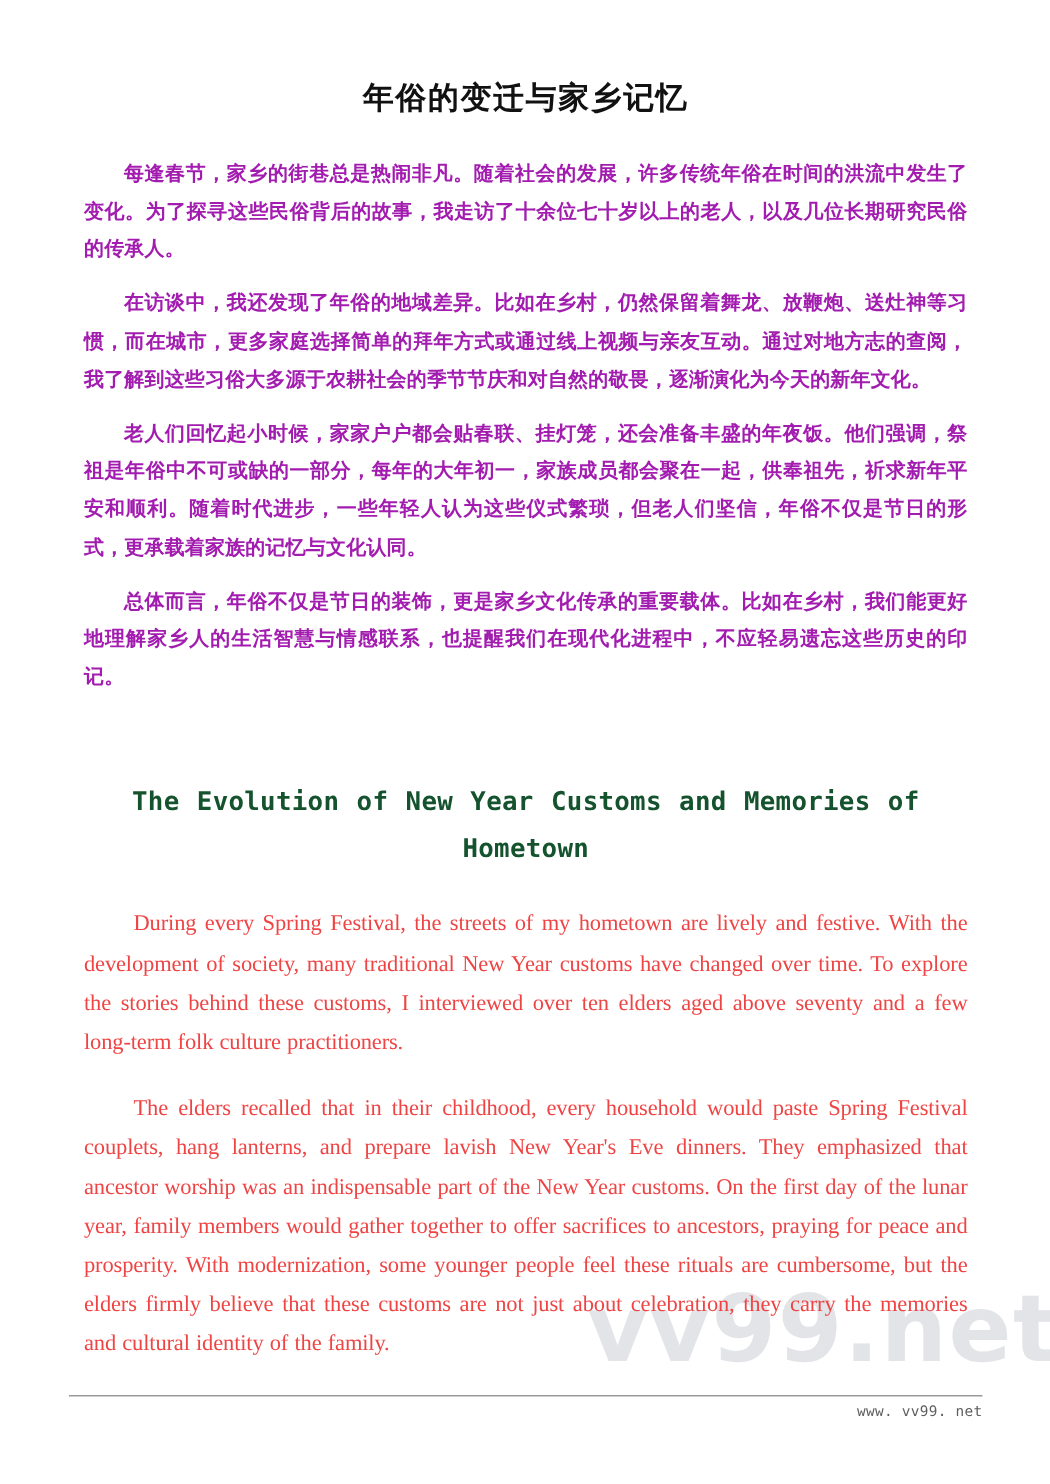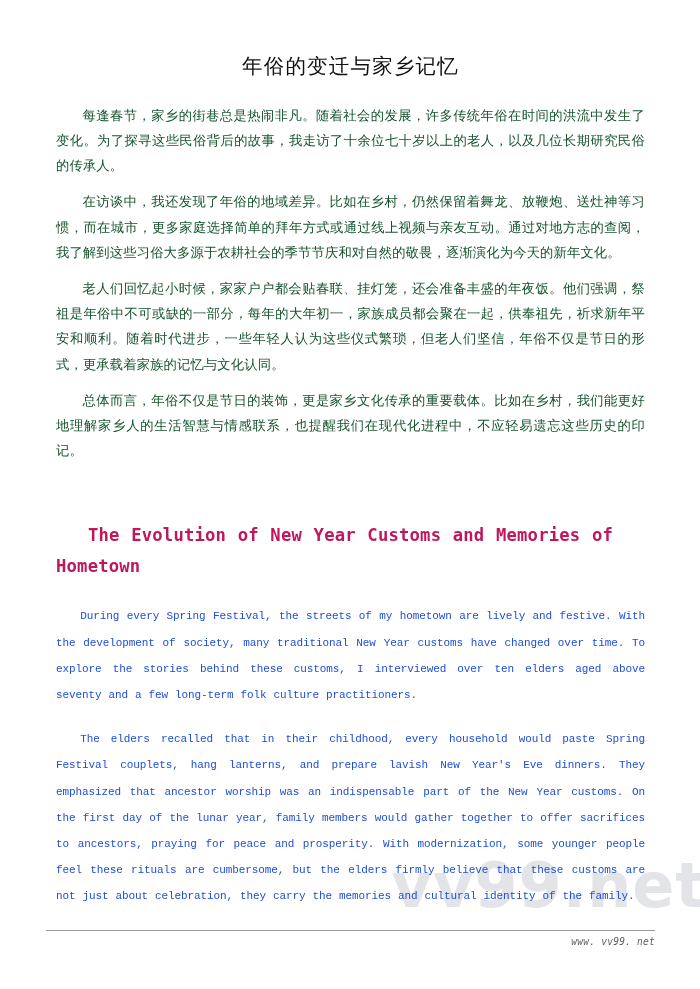--- a/index.html
+++ b/index.html
@@ -46,79 +46,80 @@
     padding: 0 55px 0 56px;
     box-sizing: border-box;
   }
 
   
   .cn-title {
     margin: 0;
     padding-top: 52px;
     text-align: center;
     font-family: "Liberation Serif", "DejaVu Serif", serif;
-    font-weight: normal;
+    font-weight: bold;
     font-size: 20.5px;
     letter-spacing: 1.2px;
     color: #111;
     line-height: 1.4;
   }
 
   .cn-body {
     margin-top: 22px;
   }
 
   .cn-p {
     margin: 4px 0 11px 0;
     text-indent: 2em;
     text-align: justify;
     text-justify: inter-ideograph;
     font-family: "Liberation Serif", "DejaVu Serif", serif;
     font-size: 13.3px;
     line-height: 25.2px;
-    color: #14532d;
+    color: #a21caf;
     letter-spacing: 0.15px;
+    font-weight: bold;
   }
 
   
   .en-title {
     margin: 0;
     padding-top: 46px;
     font-family: "DejaVu Sans Mono", "Liberation Mono", monospace;
     font-weight: bold;
     font-size: 17.2px;
     line-height: 31px;
-    color: #be185d;
+    color: #14532d;
     text-align: justify;
     letter-spacing: 0.2px;
   }
   .en-title .line1 {
     display: block;
     text-align: justify;
     text-align-last: justify;
     padding: 0 32px;
   }
   .en-title .line2 {
     display: block;
-    text-align: left;
+    text-align: center;
   }
 
   .en-body {
     margin-top: 21px;
   }
 
   .en-p {
     margin: 0 0 18px 0;
     text-indent: 2.2em;
     text-align: justify;
     text-align-last: left;
-    font-family: Liberation Mono, monospace;
-    font-size: 11px;
+    font-family: Liberation Serif, serif;
+    font-size: 15px;
     line-height: 26.2px;
-    color: #1d4ed8;
+    color: #ef4444;
     letter-spacing: -0.1px;
     word-spacing: 0.5px;
   }
 
   
   .footer {
     position: absolute;
     left: 46px;
     right: 45px;
     top: 930px;
@@ -127,21 +128,20 @@
   .footer-rule {
     border: 0;
     border-top: 1px solid #9a9a9a;
     margin: 0;
     height: 0;
   }
   .footer-url {
     margin: 5px 0 0 0;
     text-align: right;
     font-family: "DejaVu Sans Mono", "Liberation Mono", monospace;
-    font-style: italic;
     font-size: 9.6px;
     color: #5e5e5e;
     letter-spacing: 0.2px;
   }
 </style>
 </head>
 <body>
 
 <div class="page">
 

